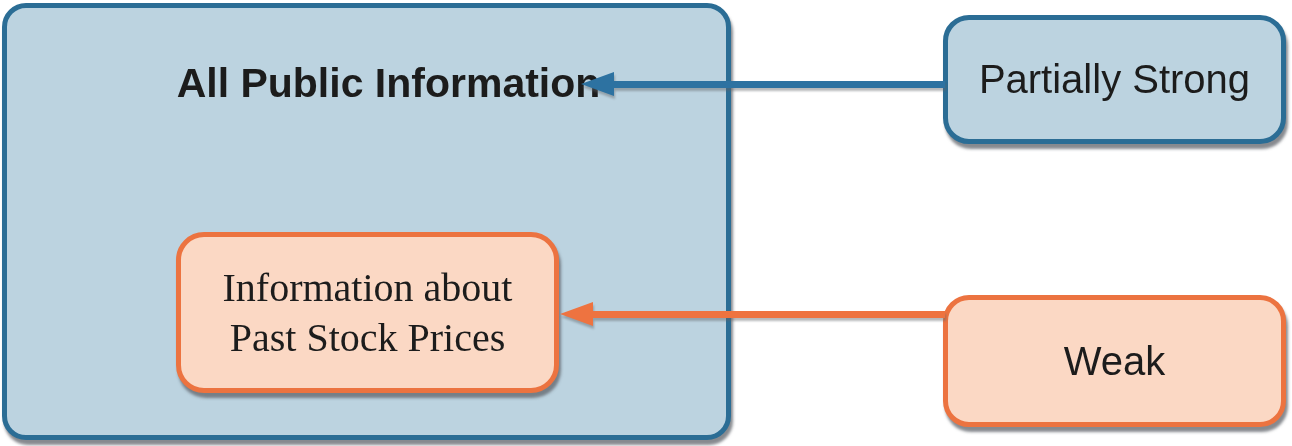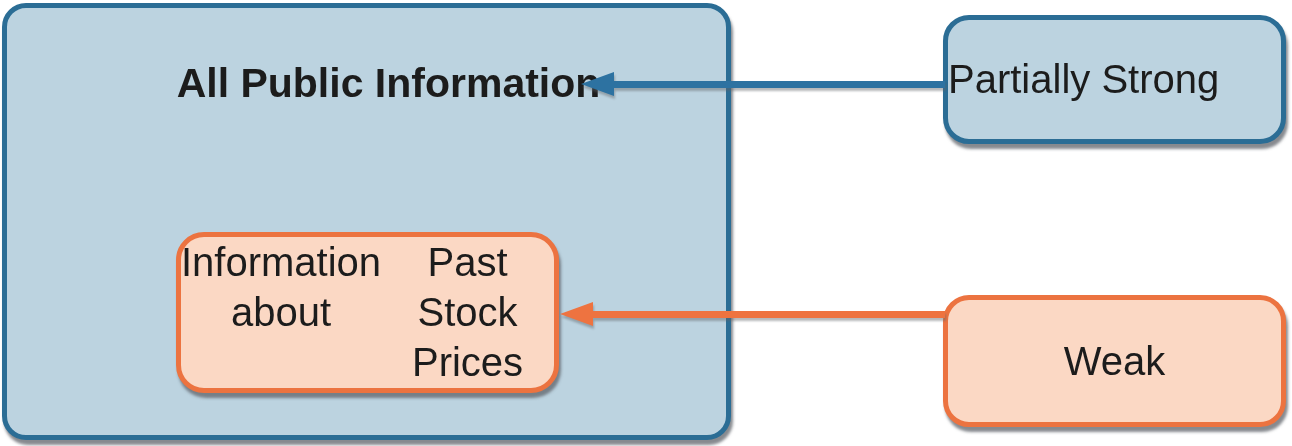--- a/index.html
+++ b/index.html
@@ -33,29 +33,30 @@
     left:0;right:0;top:53px;
     text-align:center;
     font-size:41px;
     font-weight:bold;
     line-height:1.1;
     margin-left:44px;
   }
   .inner-box{
     left:176px;top:232px;width:383px;height:161px;
     border-radius:28px;
-    display:flex;flex-direction:row;
+    display:flex;flex-direction:column;
     justify-content:center;
     font-size:40px;line-height:50px;
     text-align:center;
+    font-family:Liberation Serif, serif;
   }
   .ps-box{
     left:943px;top:15px;width:343px;height:129px;
     border-radius:26px;
-    display:flex;align-items:center;
+    display:flex;align-items:center;justify-content:center;
     font-size:40px;
   }
   .weak-box{
     left:943px;top:248px;width:343px;height:132px;
     border-radius:26px;
     display:flex;align-items:center;justify-content:center;
     font-size:40px;
     margin-top:47px;
   }
   .arrow{position:absolute;filter:drop-shadow(1px 3px 1px rgba(95,99,105,0.45));}

